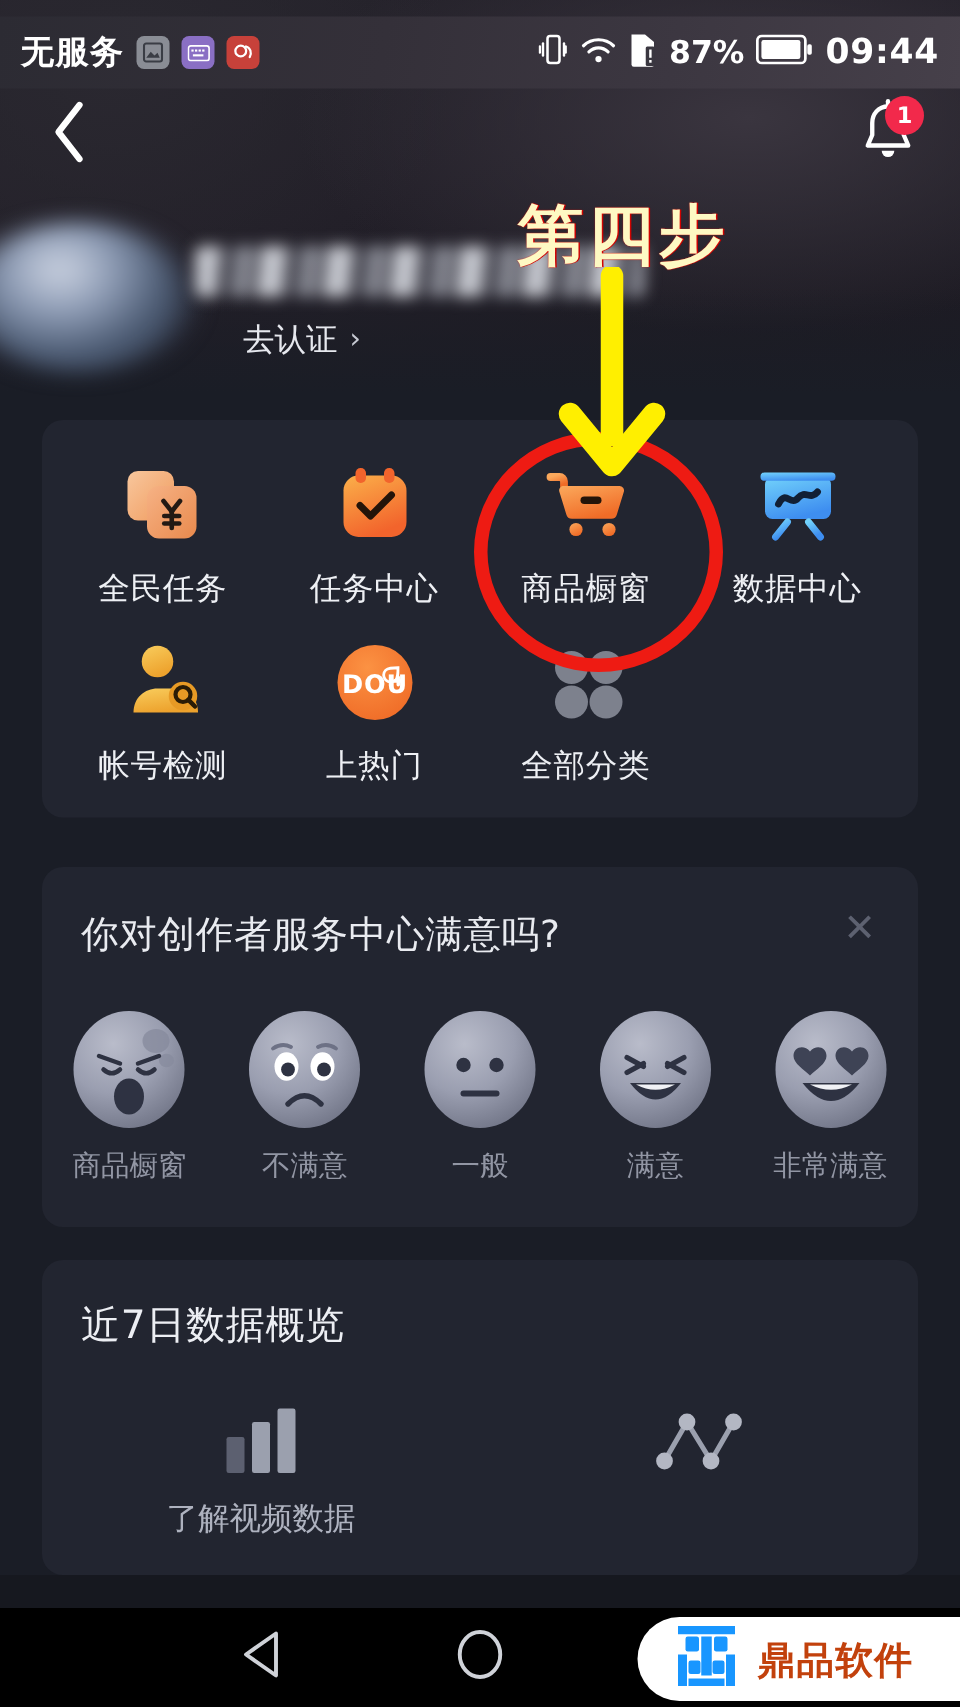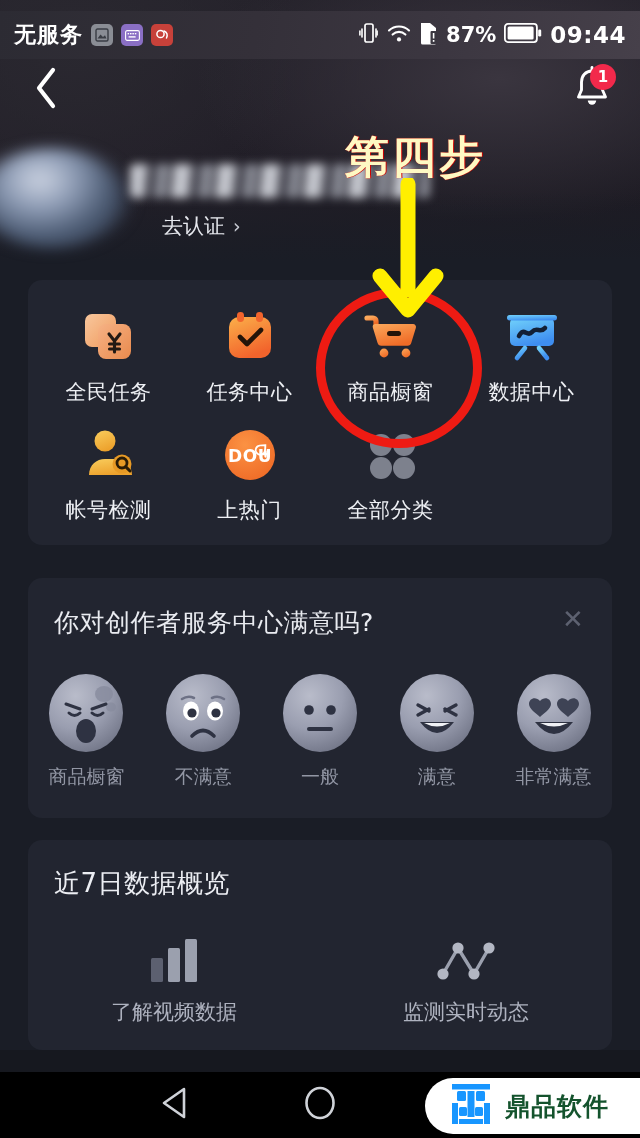--- a/index.html
+++ b/index.html
@@ -146,21 +146,21 @@
   }
   .nav-btn { position:absolute; top:0; height:66px; width:80px;
              display:flex; align-items:center; justify-content:center; cursor:pointer; }
   #nav-back { left:135px; }
   #nav-home { left:280px; }
   #watermark {
     position:absolute; right:0; top:6px; height:56px; width:215px;
     background:#fff; border-radius:28px 0 0 28px;
     display:flex; align-items:center; gap:12px; padding-left:24px;
   }
-  #wm-text { color:#14532d; font-size:25px; font-weight:700; letter-spacing:1px; }
+  #wm-text { color:#c2410c; font-size:25px; font-weight:700; letter-spacing:1px; }
   #screen-bottom-fade {
     position:absolute; left:0; top:1050px; width:640px; height:22px;
     background:#16181f; z-index:20;
   }
 </style>
 </head>
 <body>
 
 <div id="screen">
 
@@ -514,21 +514,20 @@
       <div class="ditem">
         <div class="dicon">
           <svg width="60" height="48" viewBox="0 0 60 48">
             <polyline points="7,38 22,12 38,38 53,12" fill="none" stroke="#9ba0ae" stroke-width="3.4" stroke-linecap="round" stroke-linejoin="round"></polyline>
             <circle cx="7" cy="38" r="5.6" fill="#b3b7c3"></circle>
             <circle cx="22" cy="12" r="5.6" fill="#b3b7c3"></circle>
             <circle cx="38" cy="38" r="5.6" fill="#b3b7c3"></circle>
             <circle cx="53" cy="12" r="5.6" fill="#b3b7c3"></circle>
           </svg>
         </div>
-        <div class="dlabel">监测实时动态</div>
       </div>
 
     </div>
   </div>
 
   <div id="screen-bottom-fade"></div>
 
   <div id="anno-text">第四步</div>
 
   <div id="anno-arrow">

